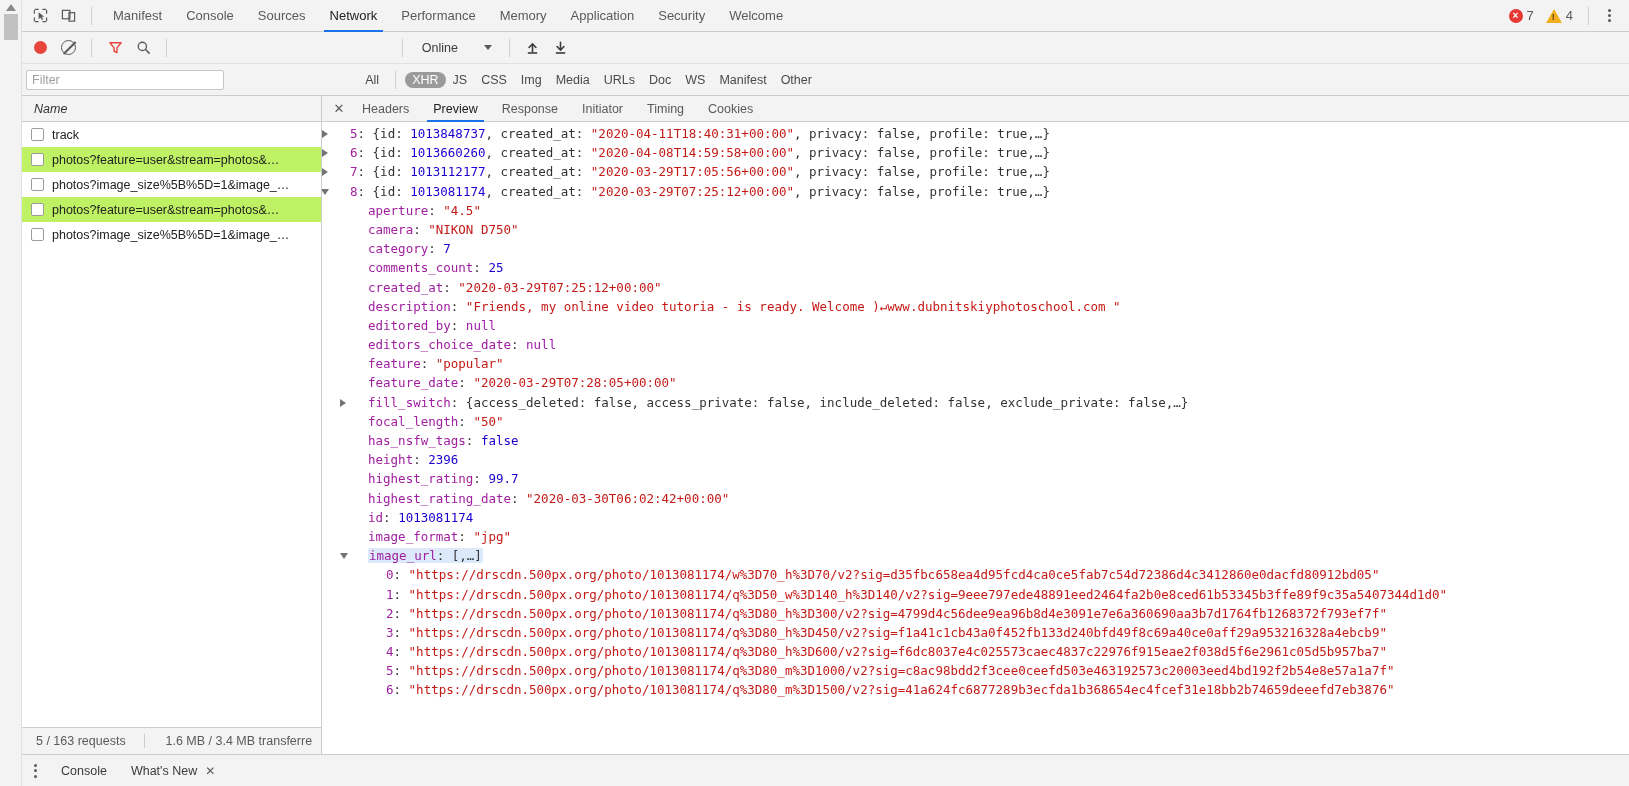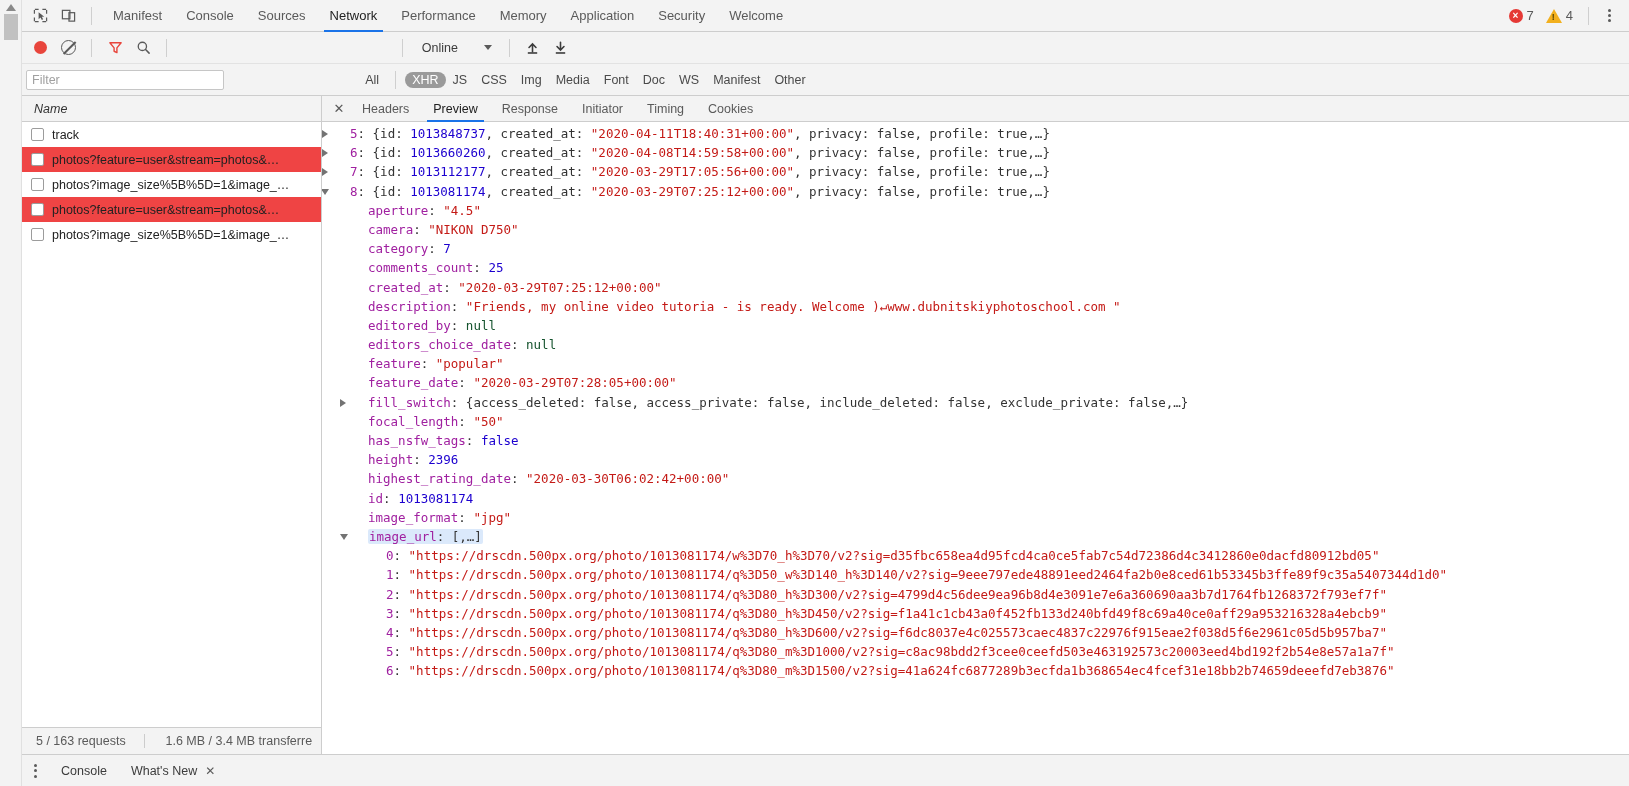--- a/index.html
+++ b/index.html
@@ -109,21 +109,21 @@
   }
   .req-head {
     height: 26px; min-height: 26px; display: flex; align-items: center; padding-left: 12px;
     font-size: 12.5px; color: #333; background: #f3f3f3; border-bottom: 1px solid #cdcdcd; font-style: italic;
   }
   .req-list { flex: 1; overflow: hidden; }
   .req-row {
     height: 25px; display: flex; align-items: center; gap: 8px; padding-left: 9px;
     font-size: 12.5px; color: #222; cursor: pointer; white-space: nowrap; overflow: hidden;
   }
-  .req-row.alt { background: #ef4444; }
+  .req-row.alt { background: #bef264; }
   .req-cb { width: 13px; height: 13px; border: 1px solid #9c9c9c; background: #fff; border-radius: 2px; flex: none; }
   .status-bar {
     height: 27px; min-height: 27px; display: flex; align-items: center; gap: 7px;
     border-top: 1px solid #cdcdcd; background: #f3f3f3; font-size: 12.5px; color: #5a5a5a;
   }
   .sb-cell { padding: 0 14px; white-space: nowrap; overflow: hidden; }
   .sb-div { width: 1px; height: 14px; background: #cccccc; }
 
   
   .detail-pane { flex: 1; display: flex; flex-direction: column; min-width: 0; background: #fff; }
@@ -157,21 +157,21 @@
   }
   .tri.open { border-left: 4.5px solid transparent; border-right: 4.5px solid transparent; border-top: 6px solid #737373; top: 7px; left: -1px; }
   .idt1 { padding-left: 46px; }
   .idt1 .tri { left: 18px; }
   .idt2 { padding-left: 64px; }
   .k { color: #a020a0; }
   .s { color: #c41a16; }
   .n { color: #1c00cf; }
   .b { color: #1c00cf; }
   .p { color: #333333; }
-  .nullv { color: #14532d; margin-top: 35px; }
+  .nullv { color: #a21caf; margin-top: 35px; }
   .sel { background: #dbe9fb; border-radius: 2px; padding: 0 1px; }
   .nl { color: #c41a16; }
 
   
   .drawer {
     height: 32px; min-height: 32px; display: flex; align-items: center;
     background: #f3f3f3; border-top: 1px solid #cdcdcd; padding-left: 26px;
   }
   .dk { display: flex; flex-direction: column; gap: 2.5px; padding: 0 12px 0 8px; cursor: pointer; }
   .dk i { width: 3px; height: 3px; border-radius: 50%; background: #5a5a5a; }
@@ -286,21 +286,21 @@
       <span class="cbox"></span>
       <span>Hide data URLs</span>
     </label>
     <div class="type-item">All</div>
     <div class="vsep"></div>
     <div class="type-item active">XHR</div>
     <div class="type-item">JS</div>
     <div class="type-item">CSS</div>
     <div class="type-item">Img</div>
     <div class="type-item">Media</div>
-    <div class="type-item">Font</div>
+    <div class="type-item">URLs</div>
     <div class="type-item">Doc</div>
     <div class="type-item">WS</div>
     <div class="type-item">Manifest</div>
     <div class="type-item">Other</div>
     <label class="chk-label" style="margin-left:12px">
       <span class="cbox"></span>
       <span>Has blocked cookies</span>
     </label>
   </div>
 
@@ -375,20 +375,21 @@
         <div class="jrow idt1"><span class="k">created_at</span><span class="p">: </span><span class="s">"2020-03-29T07:25:12+00:00"</span></div>
         <div class="jrow idt1"><span class="k">description</span><span class="p">: </span><span class="s">"Friends, my online video tutoria - is ready. Welcome )</span><span class="nl">↵</span><span class="s">www.dubnitskiyphotoschool.com "</span></div>
         <div class="jrow idt1"><span class="k">editored_by</span><span class="p">: </span><span class="nullv">null</span></div>
         <div class="jrow idt1"><span class="k">editors_choice_date</span><span class="p">: </span><span class="nullv">null</span></div>
         <div class="jrow idt1"><span class="k">feature</span><span class="p">: </span><span class="s">"popular"</span></div>
         <div class="jrow idt1"><span class="k">feature_date</span><span class="p">: </span><span class="s">"2020-03-29T07:28:05+00:00"</span></div>
         <div class="jrow idt1"><span class="tri"></span><span class="k">fill_switch</span><span class="p">: </span><span class="p">{access_deleted: false, access_private: false, include_deleted: false, exclude_private: false,…}</span></div>
         <div class="jrow idt1"><span class="k">focal_length</span><span class="p">: </span><span class="s">"50"</span></div>
         <div class="jrow idt1"><span class="k">has_nsfw_tags</span><span class="p">: </span><span class="b">false</span></div>
         <div class="jrow idt1"><span class="k">height</span><span class="p">: </span><span class="n">2396</span></div>
+        <div class="jrow idt1"><span class="k">highest_rating</span><span class="p">: </span><span class="n">99.7</span></div>
         <div class="jrow idt1"><span class="k">highest_rating_date</span><span class="p">: </span><span class="s">"2020-03-30T06:02:42+00:00"</span></div>
         <div class="jrow idt1"><span class="k">id</span><span class="p">: </span><span class="n">1013081174</span></div>
         <div class="jrow idt1"><span class="k">image_format</span><span class="p">: </span><span class="s">"jpg"</span></div>
 
         <div class="jrow idt1">
           <span class="tri open"></span>
           <span class="sel"><span class="k">image_url</span><span class="p">: </span><span class="p">[,…]</span></span>
         </div>
         <div class="jrow idt2"><span class="k">0</span><span class="p">: </span><span class="s">"https://drscdn.500px.org/photo/1013081174/w%3D70_h%3D70/v2?sig=d35fbc658ea4d95fcd4ca0ce5fab7c54d72386d4c3412860e0dacfd80912bd05"</span></div>
         <div class="jrow idt2"><span class="k">1</span><span class="p">: </span><span class="s">"https://drscdn.500px.org/photo/1013081174/q%3D50_w%3D140_h%3D140/v2?sig=9eee797ede48891eed2464fa2b0e8ced61b53345b3ffe89f9c35a5407344d1d0"</span></div>

